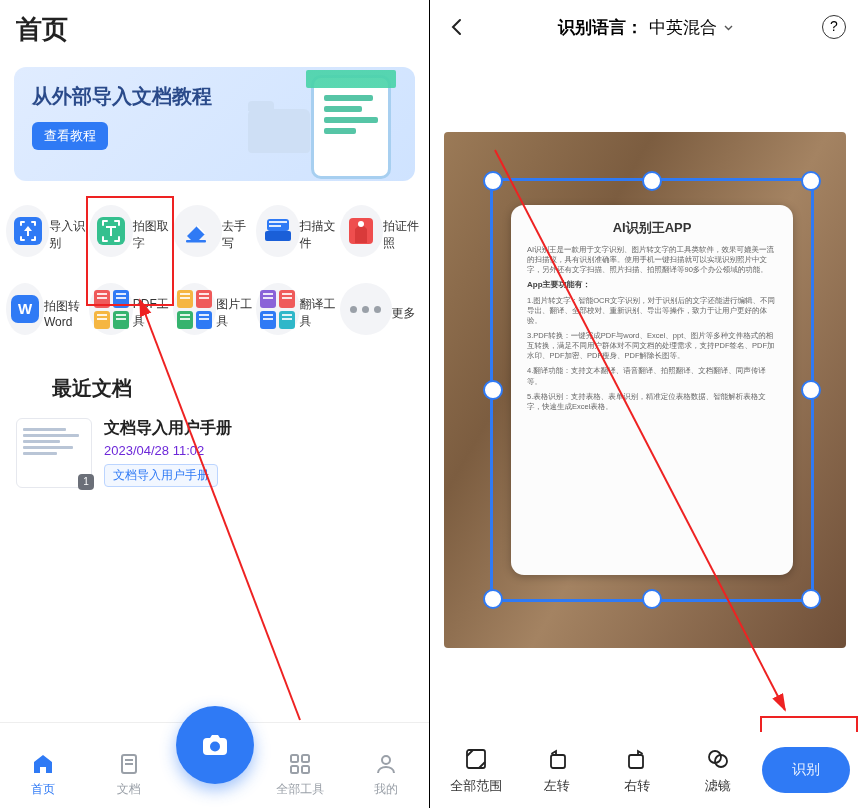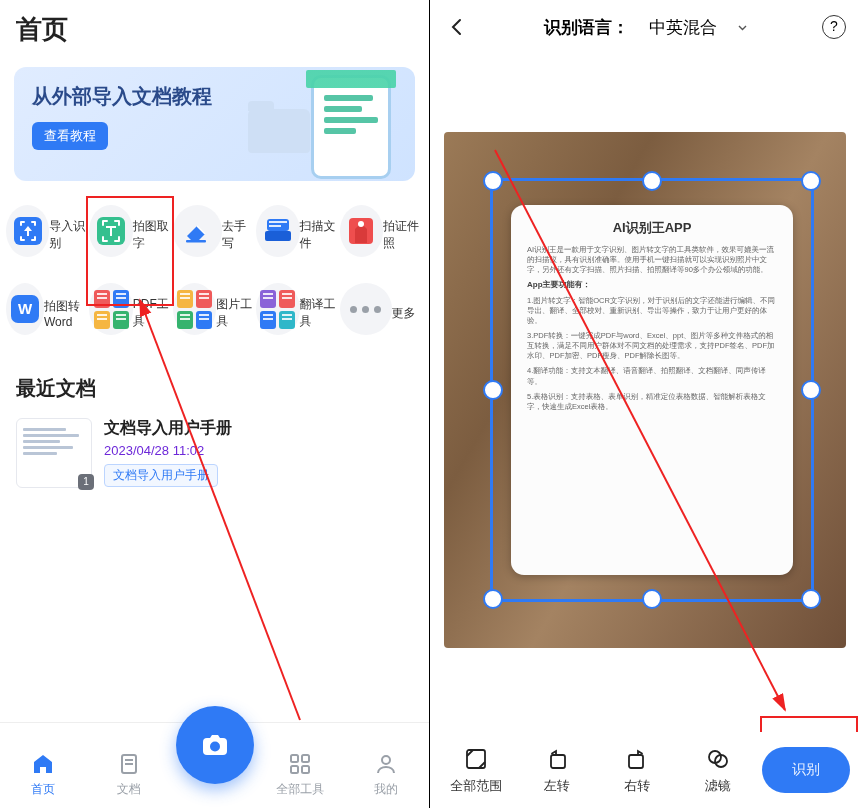--- a/index.html
+++ b/index.html
@@ -33,41 +33,41 @@
 
 .cluster { display:flex; flex-wrap:wrap; width:40px; height:40px; gap:3px; align-content:center; justify-content:center; }
 .cluster .doc { width:16px; height:18px; border-radius:3px; position:relative; }
 .cluster .doc:before { content:''; position:absolute; inset:3px 3px auto 3px; height:2px; background:#fff; opacity:.85; }
 .cluster .doc:after { content:''; position:absolute; top:7px; left:3px; right:3px; height:2px; background:#fff; opacity:.85; }
 .d-blue{background:#2f7af5;} .d-red{background:#ef5a5a;} .d-yl{background:#f5b642;} .d-gn{background:#35b36e;} .d-pu{background:#8a63d8;} .d-cy{background:#2fb7c9;}
 
 .dots3 { display:flex; gap:5px; }
 .dots3 span { width:7px; height:7px; border-radius:50%; background:#9aa0a8; }
 
-.recent-title { font-size: 20px; font-weight: 700; color: #222; padding: 18px 16px 10px; }
+.recent-title { font-size: 20px; font-weight: 700; color: #222; padding: 18px 16px 10px; margin-left: 36px; }
 .doc-item { display:flex; gap:12px; padding:6px 16px; align-items:flex-start; }
 .doc-thumb { width:76px; height:70px; border-radius:6px; border:1px solid #e6e8ee; background:#fff; position:relative; padding:6px; }
 .doc-thumb .tl { height:3px; background:#b9c5d6; margin:3px 0; border-radius:1px; }
 .doc-thumb .badge { position:absolute; right:-3px; bottom:-3px; width:16px; height:16px; border-radius:4px; background:#6b6f78; color:#fff; font-size:10px; text-align:center; line-height:16px; }
 .doc-info { flex:1; }
 .doc-name { font-size:16px; font-weight:600; color:#222; margin-bottom:4px; }
 .doc-date { font-size:13px; color:#6d28d9; margin-bottom:6px; }
 .doc-tag { display:inline-block; font-size:12px; color:#2f7af5; border:1px solid #bcd5ff; padding:2px 8px; border-radius:4px; background:#f2f7ff; }
 
 .l-tabs { position:absolute; bottom:0; left:0; right:0; height:86px; display:flex; background:#fff; border-top:1px solid #eee; }
 .l-tab { flex:1; display:flex; flex-direction:column; align-items:center; justify-content:flex-end; padding-bottom:10px; gap:4px; }
 .l-tab-label { font-size:12px; color:#9aa0a8; }
 .l-tab.active .l-tab-label { color:#2f7af5; }
 .l-tab-ic { width:26px; height:26px; display:flex; align-items:center; justify-content:center; }
 .cam-fab { position:absolute; left:50%; bottom:24px; transform:translateX(-50%); width:78px; height:78px; border-radius:50%; background:#2f7af5; display:flex; align-items:center; justify-content:center; box-shadow:0 6px 16px rgba(47,122,245,.45); }
 
 
 .r-header { height:54px; display:flex; align-items:center; padding:0 14px; justify-content:space-between; }
 .r-back { width:26px; height:26px; display:flex; align-items:center; justify-content:center; }
-.r-lang { display:flex; align-items:center; gap:20px; font-size:17px; }
+.r-lang { display:flex; align-items:center; gap:6px; font-size:17px; }
 .r-lang-label { font-weight:600; }
 .r-lang-val { }
 .r-help { width:24px; height:24px; border:1.5px solid #333; border-radius:50%; font-size:14px; text-align:center; line-height:21px; }
 
 .preview { margin:78px 14px 0; height:516px; background:linear-gradient(120deg,#9b7a57 0%, #7c5d40 30%, #a48362 55%, #6f4f38 100%); border-radius:4px; position:relative; }
 .crop { position:absolute; left:46px; right:32px; top:46px; bottom:46px; border:3px solid #2f7af5; }
 .handle { position:absolute; width:20px; height:20px; border-radius:50%; background:#fff; border:2px solid #2f7af5; margin:-10px; }
 .h-tl{top:0;left:0;} .h-tm{top:0;left:50%;} .h-tr{top:0;left:100%;}
 .h-ml{top:50%;left:0;} .h-mr{top:50%;left:100%;}
 .h-bl{top:100%;left:0;} .h-bm{top:100%;left:50%;} .h-br{top:100%;left:100%;}

